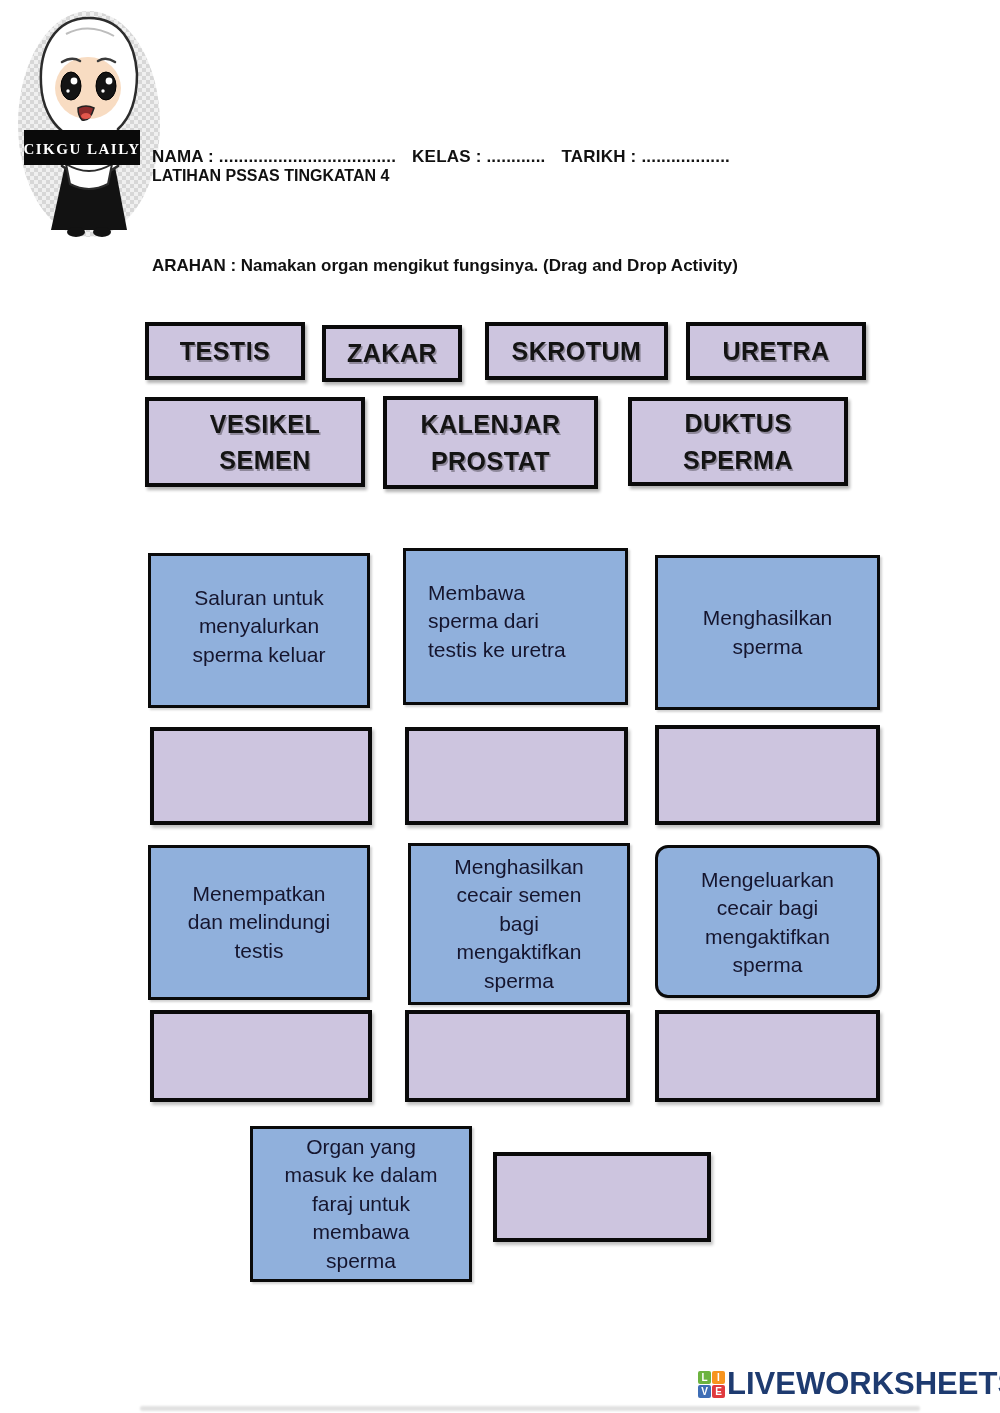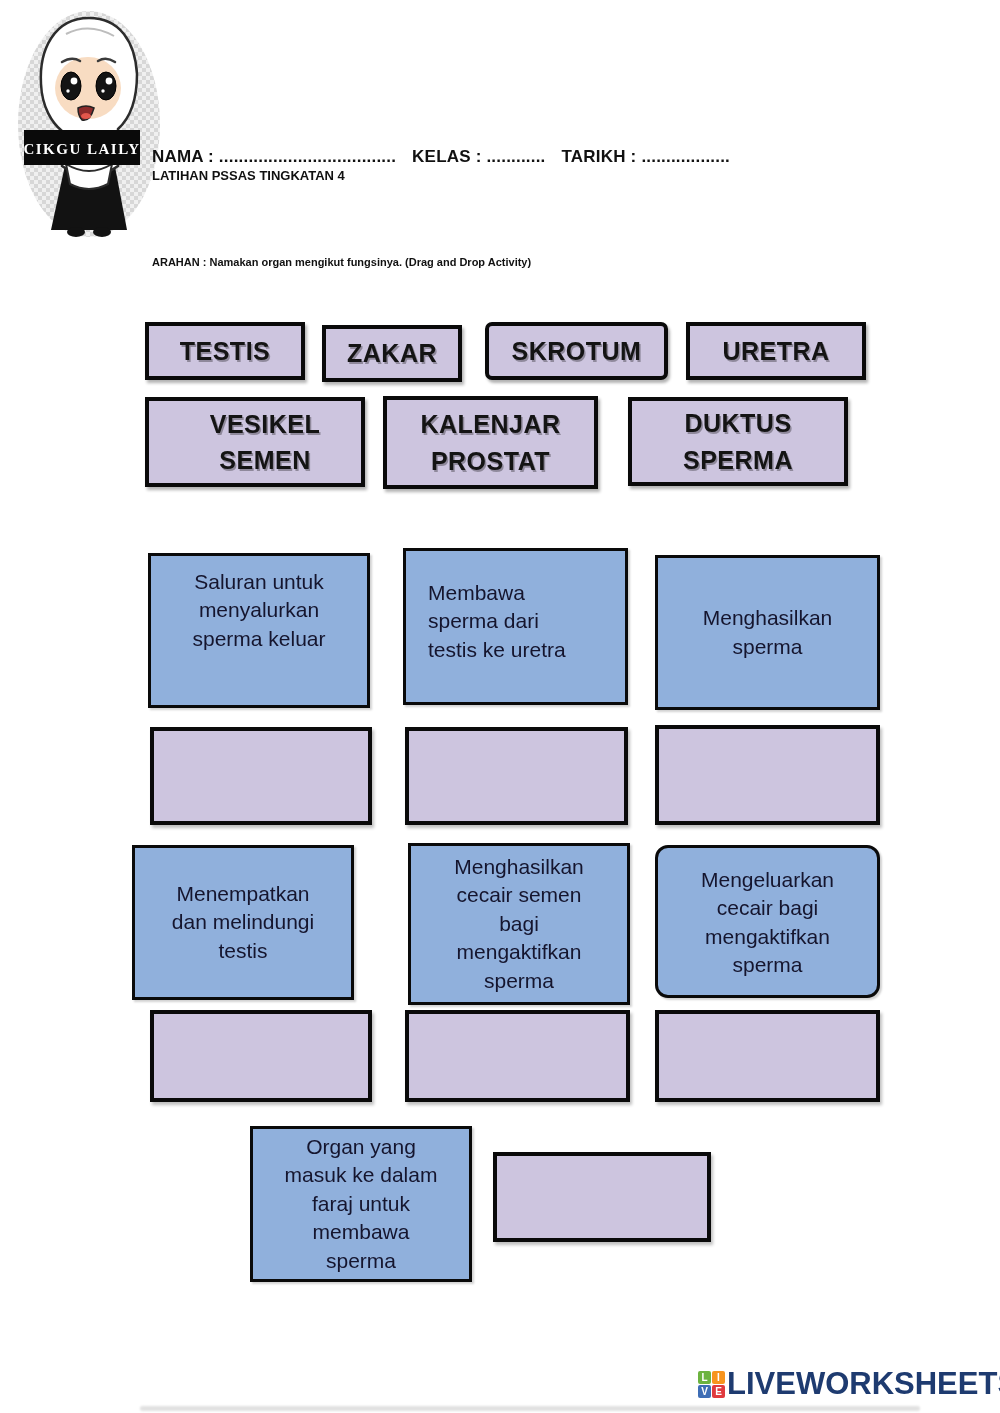--- a/index.html
+++ b/index.html
@@ -17,60 +17,60 @@
     width:1000px;height:1413px;position:relative;background:#ffffff;
     font-family:"Liberation Sans",sans-serif;color:#111;overflow:hidden;
   }
   .abs{position:absolute;}
 
   
   .name-line{
     left:152px;top:119px;display:flex;gap:16px;
     font-size:17px;font-weight:700;letter-spacing:.2px;white-space:pre;margin-top:28px;
   }
-  .title-block{left:152px;top:165px;line-height:22px;font-size:13px;font-weight:700;}
+  .title-block{left:152px;top:165px;line-height:22px;font-size:16px;font-weight:700;}
   .title-block div{white-space:pre;}
-  .instruction{left:152px;top:256px;font-size:11px;font-weight:700;white-space:pre;}
+  .instruction{left:152px;top:256px;font-size:17px;font-weight:700;white-space:pre;}
 
   
   .mascot{left:14px;top:4px;width:150px;height:238px;}
 
   
   .word-box{
     position:absolute;background:var(--word_box_bg);
     border:4px solid var(--box_border);
     display:flex;align-items:center;justify-content:center;
     font-weight:700;font-size:25px;letter-spacing:.5px;color:#141414;
     text-align:center;white-space:pre-line;line-height:1.45;
     text-shadow:1.5px 1.5px 0 rgba(0,0,0,.30);
     box-shadow:2px 3px 3px rgba(0,0,0,.30);
     box-sizing:border-box;
   }
   .wb1{left:145px;top:322px;width:160px;height:58px;}
   .wb2{left:322px;top:325px;width:140px;height:57px;}
-  .wb3{left:485px;top:322px;width:183px;height:58px;border-radius:7px;}
+  .wb3{left:485px;top:322px;width:183px;height:58px;}
   .wb4{left:686px;top:322px;width:180px;height:58px;}
   .wb5{left:145px;top:397px;width:220px;height:90px;padding-left:20px;}
   .wb6{left:383px;top:396px;width:215px;height:93px;}
   .wb7{left:628px;top:397px;width:220px;height:89px;}
 
   
   .func-box{
     position:absolute;background:var(--func_box_bg);
     border:3px solid var(--box_border);
     display:flex;align-items:center;justify-content:center;
     font-size:21px;line-height:1.35;color:#15152e;
     text-align:center;white-space:pre-line;
     box-shadow:2px 2px 2px rgba(0,0,0,.18);
     box-sizing:border-box;
   }
-  .fb1{left:148px;top:553px;width:222px;height:155px;align-items:flex-start;padding-top:12px;}
+  .fb1{left:148px;top:553px;width:222px;height:155px;align-items:flex-start;padding-top:28px;}
   .fb2{left:403px;top:548px;width:225px;height:157px;align-items:flex-start;justify-content:flex-start;text-align:left;padding:28px 0 0 22px;}
   .fb3{left:655px;top:555px;width:225px;height:155px;}
-  .fb4{left:132px;top:845px;width:222px;height:155px;}
+  .fb4{left:148px;top:845px;width:222px;height:155px;}
   .fb5{left:408px;top:843px;width:222px;height:162px;}
   .fb6{left:655px;top:845px;width:225px;height:153px;align-items:flex-start;padding-top:18px;border-radius:13px;}
   .fb7{left:250px;top:1126px;width:222px;height:156px;}
 
   
   .drop-zone{
     position:absolute;background:var(--word_box_bg);
     border:4px solid var(--box_border);
     box-shadow:2px 3px 3px rgba(0,0,0,.25);
     box-sizing:border-box;

